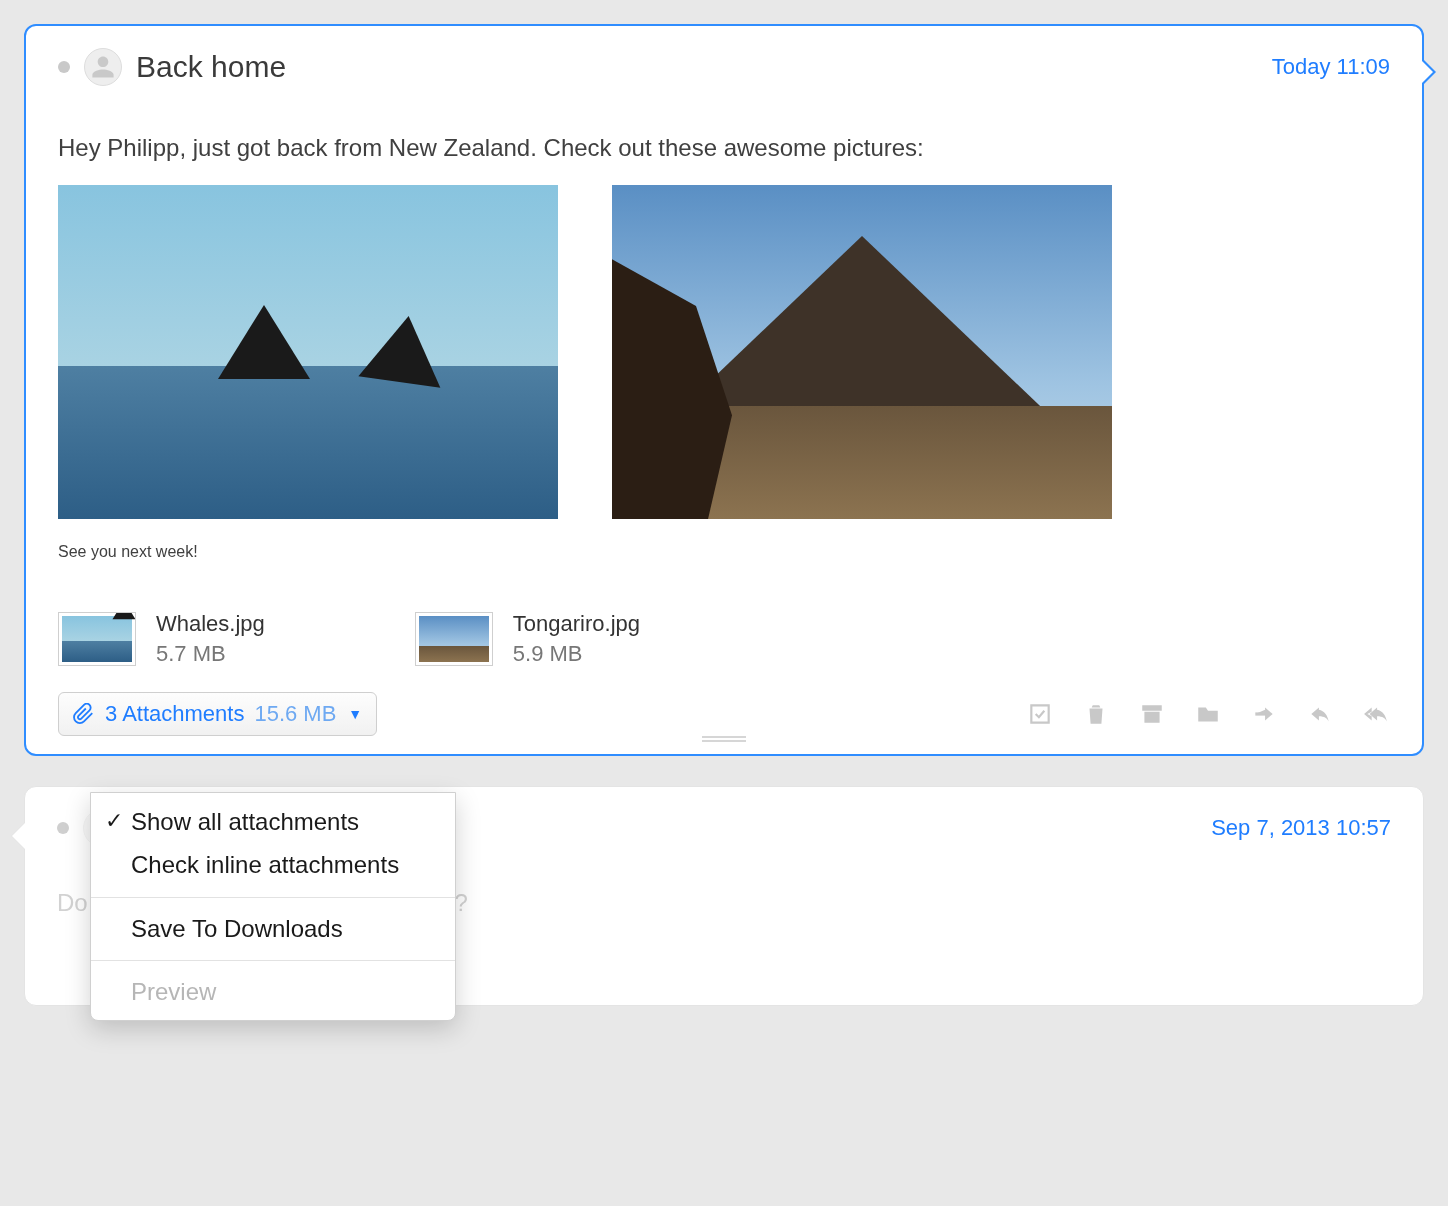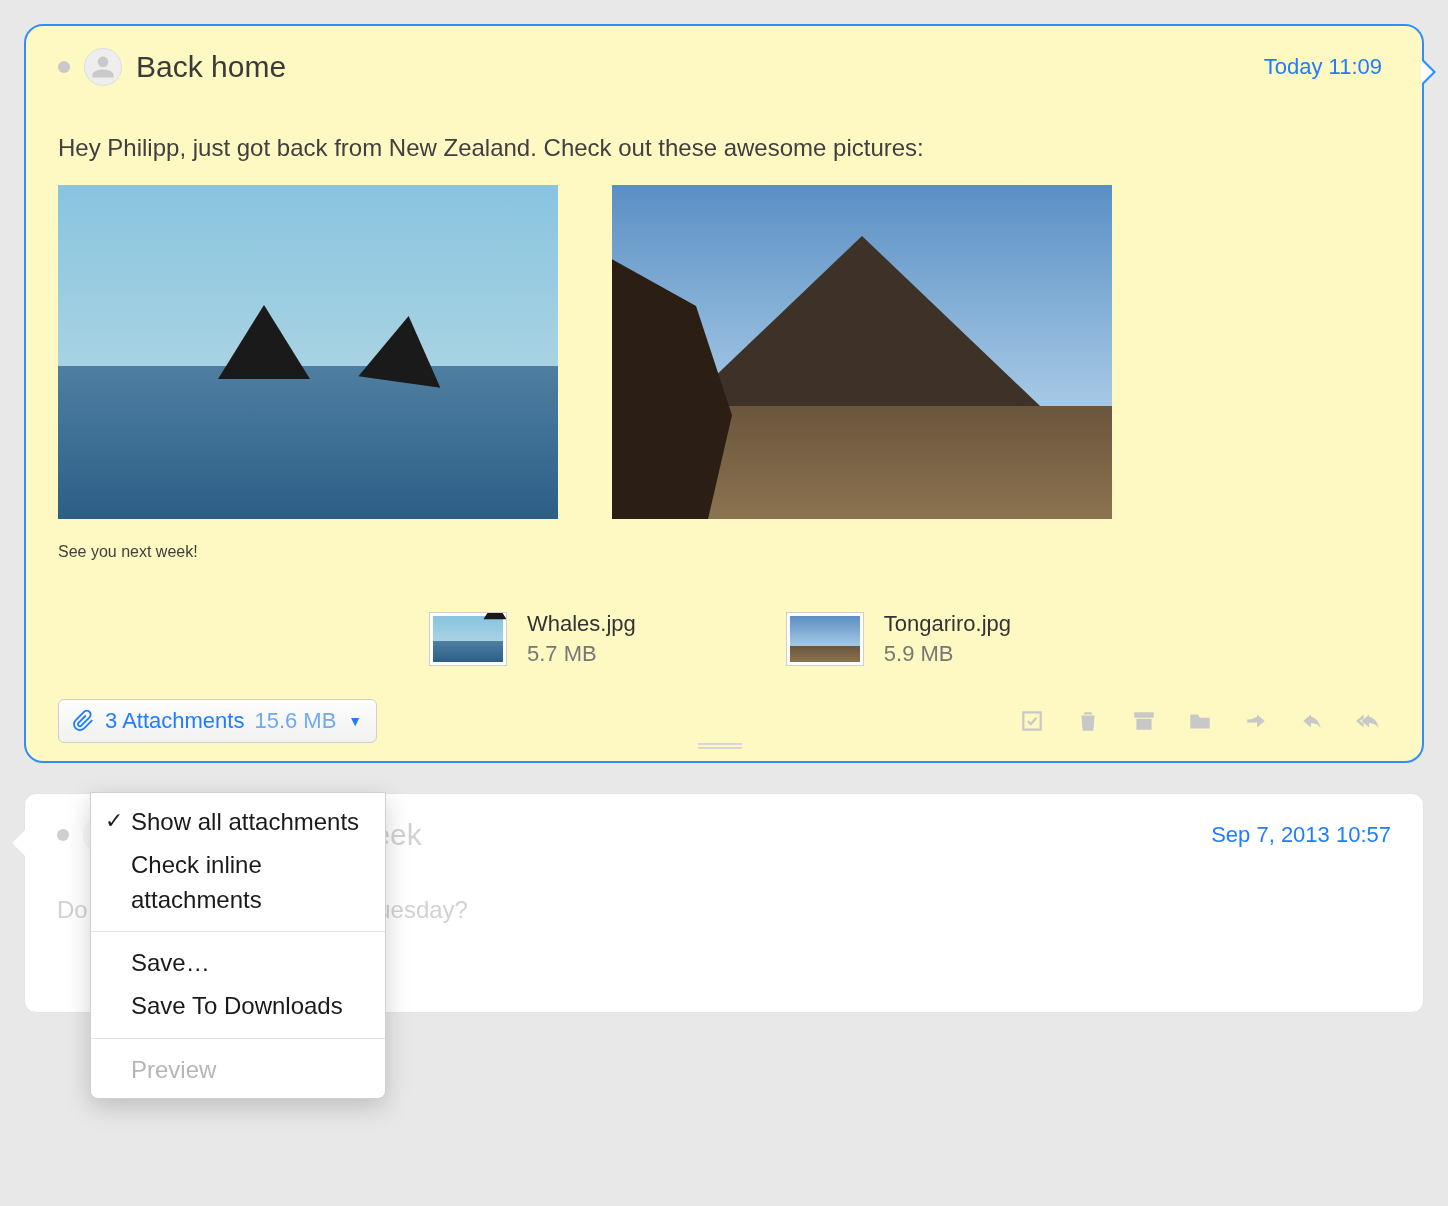--- a/index.html
+++ b/index.html
@@ -11,24 +11,24 @@
     height:1206px;
     overflow:hidden;
     position:relative;
     color:#333;
   }
   .viewport { padding:24px 24px 0 24px; }
 
   
   .card {
     position:relative;
-    background:#fef9c3;
+    background:#ffffff;
     border:2px solid #2f8dff;
-    border-radius:19px;
-    padding:22px 40px 18px 32px;
+    border-radius:12px;
+    padding:22px 32px 18px 32px;
   }
   
   .card::after{
     content:"";
     position:absolute;
     top:32px; right:-14px;
     width:0;height:0;
     border-top:14px solid transparent;
     border-bottom:14px solid transparent;
     border-left:14px solid #2f8dff;
@@ -103,21 +103,21 @@
   }
   .rock-left{
     position:absolute; left:0; bottom:0; width:120px; height:260px;
     background:#2b1e14;
     clip-path:polygon(0 0, 70% 18%, 100% 60%, 80% 100%, 0 100%);
   }
 
   .body-foot{ font-size:16px; color:#404040; margin:12px 0 48px 0;}
 
   
-  .attachments{ display:flex; gap:150px; margin-bottom:30px;justify-content:center;}
+  .attachments{ display:flex; gap:150px; margin-bottom:23px;}
   .att-item{ display:flex; align-items:center; gap:20px;}
   .thumb{
     width:78px; height:54px; border:1px solid #cfcfcf; padding:2px; background:#fff;
     position:relative; overflow:hidden;
   }
   .thumb-inner{ position:absolute; inset:3px; }
   .att-meta{ font-size:22px; line-height:1.35; color:#444;}
   .att-name{ color:#333; }
   .att-size{ color:#777; }
 
@@ -140,21 +140,21 @@
   .grip{
     position:absolute; left:50%; transform:translateX(-50%);
     bottom:-6px; width:44px; height:6px;
     display:flex; flex-direction:column; gap:2px;
   }
   .grip span{ display:block; height:2px; background:#d6d6d6; }
 
   
   .dropdown{
     position:absolute; left:90px; top:792px; 
-    width:296px; background:#fff; border:1px solid #d0d0d0;
+    width:366px; background:#fff; border:1px solid #d0d0d0;
     border-radius:0 0 8px 8px;
     box-shadow:0 8px 26px rgba(0,0,0,.18);
     padding:8px 0 6px 0; z-index:50;
     font-size:24px;
   }
   .dd-item{
     padding:4px 22px 4px 40px; position:relative; cursor:pointer; color:#1a1a1a;
     line-height:1.45;
   }
   .dd-item.checked::before{
@@ -308,17 +308,16 @@
     </div>
     <div class="body-text">Do you want to do dinner on Tuesday?</div>
   </div>
 
 </div>
 
 <div class="dropdown">
   <div class="dd-item checked">Show all attachments</div>
   <div class="dd-item">Check inline attachments</div>
   <div class="dd-sep"></div>
-  <div class="dd-item">Save…</div>
   <div class="dd-item">Save To Downloads</div>
   <div class="dd-sep"></div>
   <div class="dd-item disabled">Preview</div>
 </div>
 
 </body></html>

